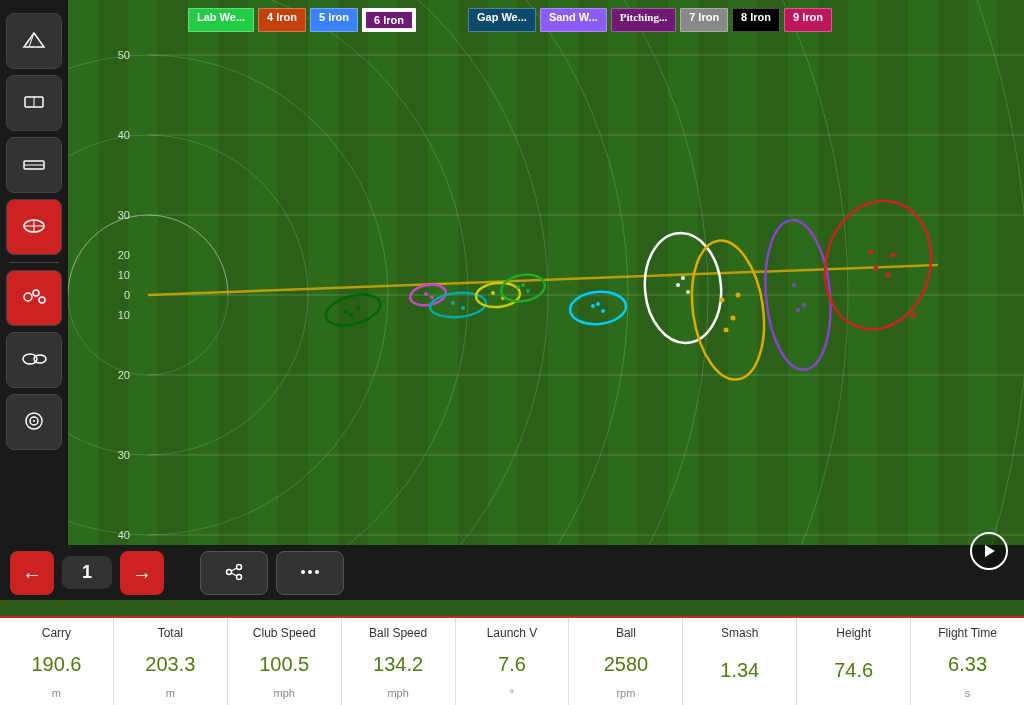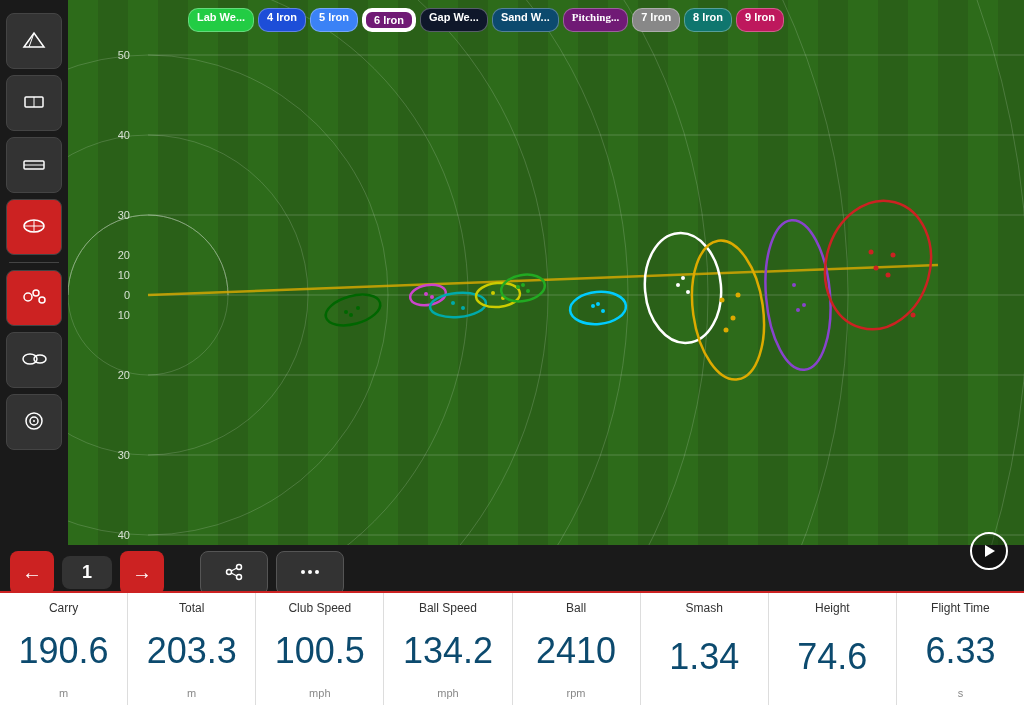--- a/index.html
+++ b/index.html
@@ -50,21 +50,21 @@
 
     
     #club-tabs {
       position: absolute;
       top: 8px; left: 120px;
       display: flex; gap: 4px;
       z-index: 20;
     }
     .club-tab {
       padding: 2px 8px;
-      border-radius: 10px;
+      border-radius: 1px;
       font-size: 11px;
       font-weight: bold;
       color: #fff;
       cursor: pointer;
       white-space: nowrap;
     }
 
     
     #chart-svg {
       position: absolute;
@@ -126,40 +126,40 @@
       color: #fff;
       font-size: 10px;
       border: 1px solid #555;
       gap: 2px;
     }
 
     
     #stats-bar {
       position: absolute;
       left: 0; bottom: 0;
-      width: 1024px; height: 114px;
+      width: 1024px; height: 89px;
       background: #fff;
       display: flex;
       border-top: 2px solid #cc2222;
       z-index: 20;
     }
     .stat-cell {
       flex: 1;
       display: flex; flex-direction: column;
       align-items: center; justify-content: space-between;
       border-right: 1px solid #ddd;
       padding: 8px 4px 6px;
     }
     .stat-cell:last-child { border-right: none; justify-content: space-between; }
     .stat-label {
       font-size: 12px; color: #333; font-weight: 500;
       text-align: center;
     }
     .stat-value {
-      font-size: 36px; font-weight: 300; color: #0c4a6e;
+      font-size: 20px; font-weight: 300; color: #4d7c0f;
       line-height: 1;
     }
     .stat-unit {
       font-size: 11px; color: #888;
     }
   </style>
 </head>
 <body>
 
 <div id="sidebar">
@@ -224,28 +224,28 @@
       <circle cx="14" cy="11" r="1" fill="white"></circle>
     </svg>
     <span></span>
   </div>
 </div>
 
 <div id="chart-area">
 
   <div id="club-tabs">
   <div class="club-tab" style="background-color: rgb(34, 204, 68); border: 1px solid rgba(255, 255, 255, 0.3);">Lab We...</div>
-      <div class="club-tab" style="background-color: #1d4ed8; border: 1px solid rgba(255, 255, 255, 0.3);">4 Iron</div>
+      <div class="club-tab" style="background-color: #c2410c; border: 1px solid rgba(255, 255, 255, 0.3);">4 Iron</div>
       <div class="club-tab" style="background-color: #3b82f6; border: 1px solid rgba(255, 255, 255, 0.3);">5 Iron</div>
       <div class="club-tab" style="background-color: #701a75; border: 4px solid #ffffff;">6 Iron</div>
-      <div class="club-tab" style="background-color: #0f172a; border: 1px solid rgba(255, 255, 255, 0.3);">Gap We...</div>
-      <div class="club-tab" style="background-color: #0c4a6e; border: 1px solid rgba(255, 255, 255, 0.3);">Sand W...</div>
+      <div class="club-tab" style="background-color: #0c4a6e; border: 1px solid rgba(255, 255, 255, 0.3); margin-left: 48px;">Gap We...</div>
+      <div class="club-tab" style="background-color: #8b5cf6; border: 1px solid rgba(255, 255, 255, 0.3);">Sand W...</div>
       <div class="club-tab" style="background-color: #701a75; border: 1px solid rgba(255, 255, 255, 0.3); font-family: Liberation Serif, serif;">Pitching...</div>
       <div class="club-tab" style="background-color: rgb(136, 136, 136); border: 1px solid rgba(255, 255, 255, 0.3);">7 Iron</div>
-      <div class="club-tab" style="background-color: #0f766e; border: 1px solid rgba(255, 255, 255, 0.3);">8 Iron</div>
+      <div class="club-tab" style="background-color: #000000; border: 1px solid rgba(255, 255, 255, 0.3);">8 Iron</div>
       <div class="club-tab" style="background-color: #be185d; border: 1px solid rgba(255, 255, 255, 0.3);">9 Iron</div>
     </div>
 
   <svg id="chart-svg" viewBox="0 0 956 590" preserveAspectRatio="none">
 
     <defs>
       <pattern id="grassPat" width="60" height="590" patternUnits="userSpaceOnUse">
         <rect width="30" height="590" fill="#2d6b1a" opacity="1"></rect>
         <rect x="30" width="30" height="590" fill="#2a6018" opacity="1"></rect>
       </pattern>
@@ -406,22 +406,27 @@
       <div class="stat-label">Club Speed</div>
       <div class="stat-value">100.5</div>
       <div class="stat-unit">mph</div>
     </div>
     <div class="stat-cell">
       <div class="stat-label">Ball Speed</div>
       <div class="stat-value">134.2</div>
       <div class="stat-unit">mph</div>
     </div>
     <div class="stat-cell">
+      <div class="stat-label">Launch V</div>
+      <div class="stat-value">7.6</div>
+      <div class="stat-unit">°</div>
+    </div>
+    <div class="stat-cell">
       <div class="stat-label">Ball</div>
-      <div class="stat-value">2410</div>
+      <div class="stat-value">2580</div>
       <div class="stat-unit">rpm</div>
     </div>
     <div class="stat-cell">
       <div class="stat-label">Smash</div>
       <div class="stat-value">1.34</div>
       <div class="stat-unit"></div>
     </div>
     <div class="stat-cell">
       <div class="stat-label">Height</div>
       <div class="stat-value">74.6</div>

